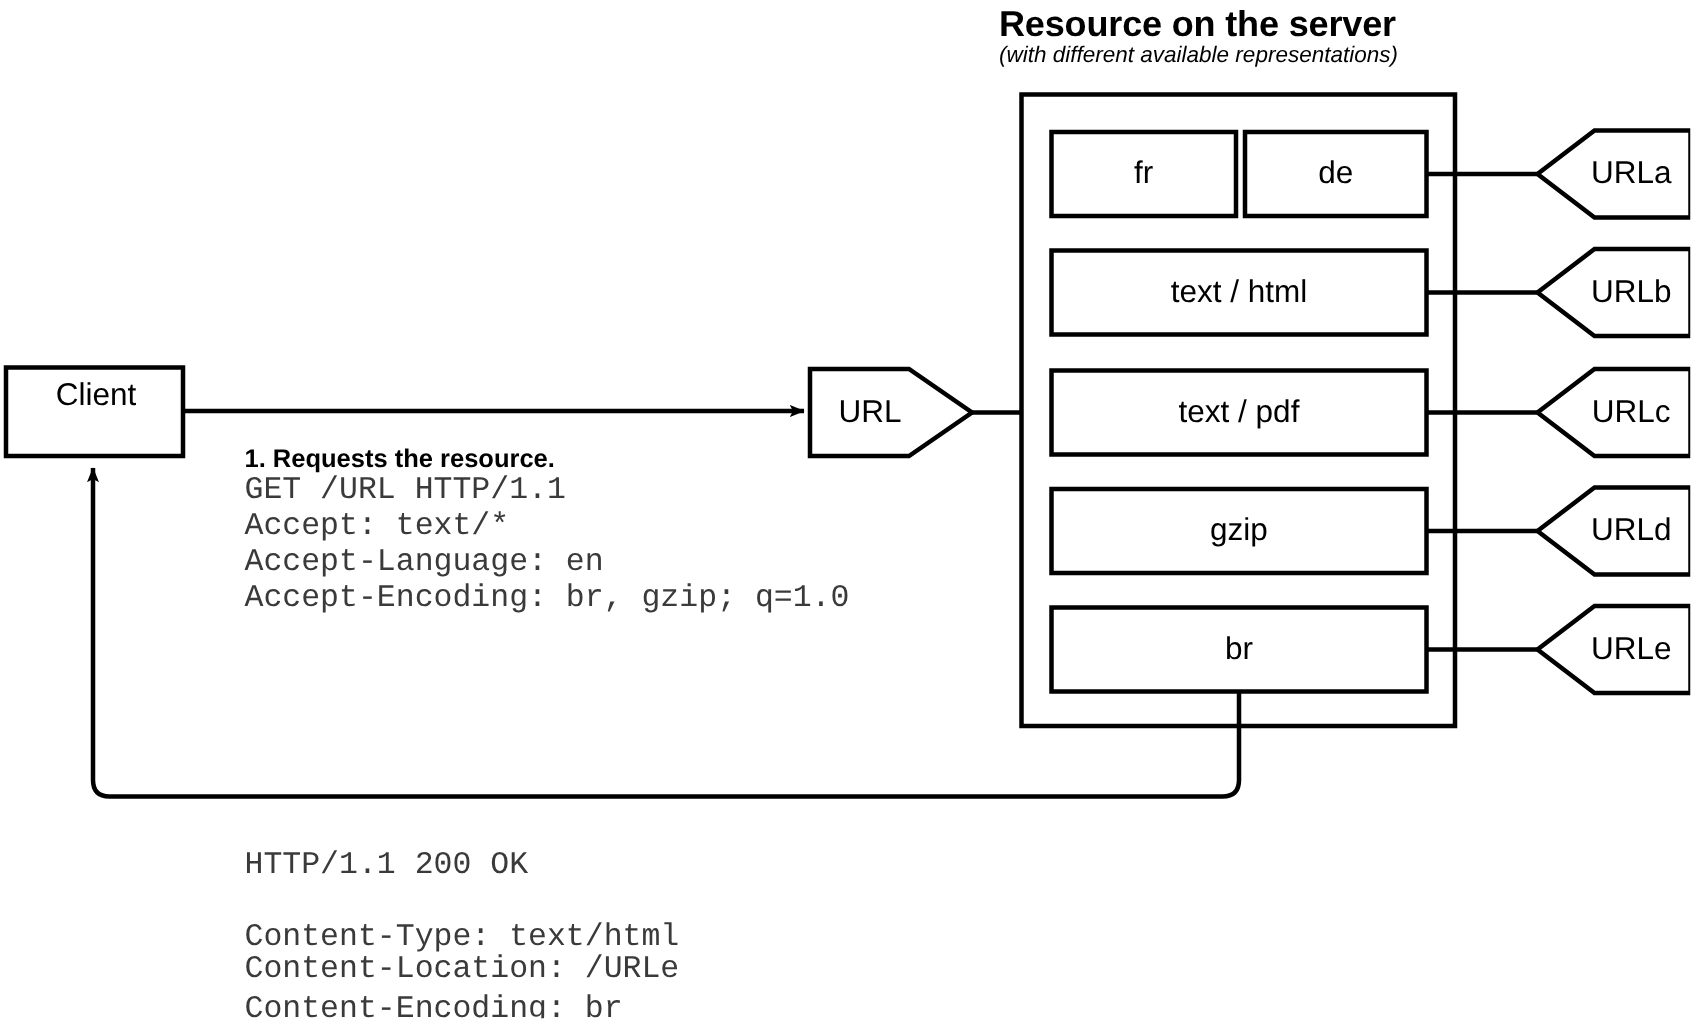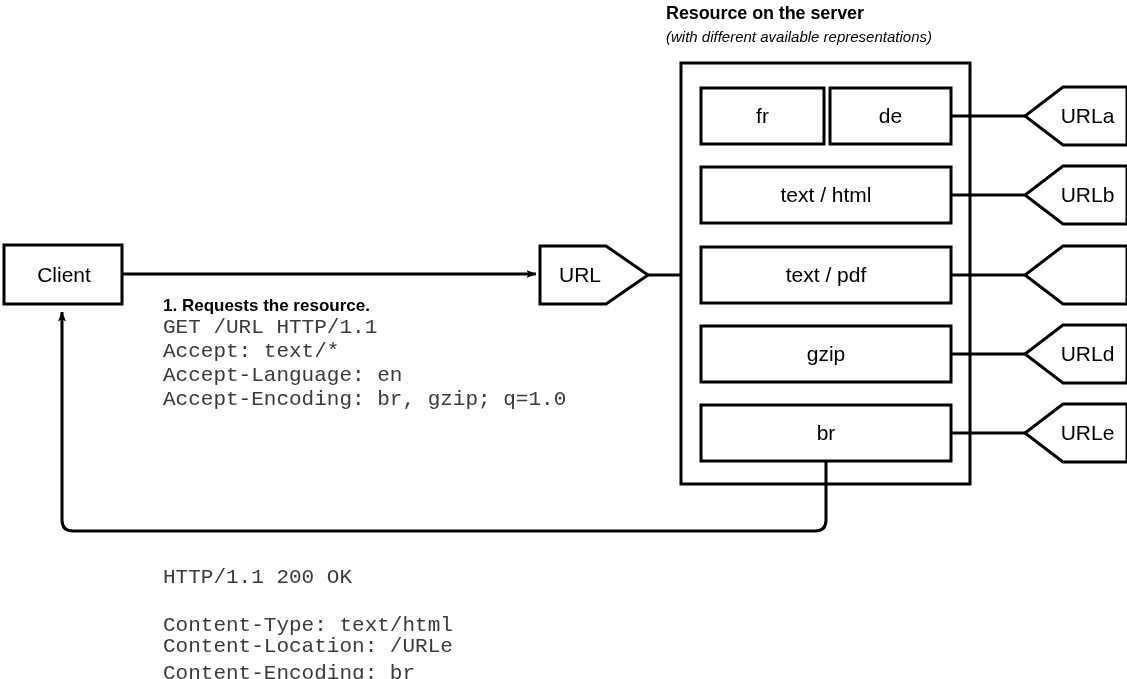--- a/index.html
+++ b/index.html
@@ -33,21 +33,21 @@
   }
   .box-label {
     display: flex;
     align-items: center;
     justify-content: center;
     font-size: 21px;
     font-family: "Liberation Sans", sans-serif;
     color: #000000;
   }
   .hdr-title {
-    font-size: 18px;
+    font-size: 24px;
     font-weight: bold;
     letter-spacing: -0.1px;
   }
   .hdr-sub {
     font-size: 15px;
     font-style: italic;
   }
   .step-title {
     font-size: 17px;
     font-weight: bold;
@@ -100,33 +100,34 @@
     <path d="M1063,246 L1127,246 L1127,304 L1063,304 L1025,275 Z" fill="#ffffff" stroke="#000000" stroke-width="3"></path>
     <path d="M1063,325 L1127,325 L1127,383 L1063,383 L1025,354 Z" fill="#ffffff" stroke="#000000" stroke-width="3"></path>
     <path d="M1063,404 L1127,404 L1127,462 L1063,462 L1025,433 Z" fill="#ffffff" stroke="#000000" stroke-width="3"></path>
 
     <path d="M826,461 L826,520 Q826,531 815,531 L73,531 Q62,531 62,520 L62,312" fill="none" stroke="#000000" stroke-width="3" marker-end="url(#arrowhead)"></path>
   </svg>
 
   <div class="lbl hdr-title" style="left:666px; top:3px;">Resource on the server</div>
   <div class="lbl hdr-sub" style="left:666px; top:28px;">(with different available representations)</div>
 
-  <div class="box-label" style="position:absolute; left:4px; top:245px; width:120px; height:59px;">Client</div>
+  <div class="box-label" style="position:absolute; left:4px; top:234px; width:120px; height:59px;">Client</div>
 
   <div class="box-label" style="position:absolute; left:540px; top:246px; width:80px; height:58px;">URL</div>
 
   <div class="box-label" style="position:absolute; left:701px; top:88px; width:123px; height:56px;">fr</div>
   <div class="box-label" style="position:absolute; left:830px; top:88px; width:121px; height:56px;">de</div>
   <div class="box-label" style="position:absolute; left:701px; top:167px; width:250px; height:56px;">text / html</div>
   <div class="box-label" style="position:absolute; left:701px; top:247px; width:250px; height:56px;">text / pdf</div>
   <div class="box-label" style="position:absolute; left:701px; top:405px; width:250px; height:56px;">br</div>
   <div class="box-label" style="position:absolute; left:701px; top:326px; width:250px; height:56px;">gzip</div>
 
   <div class="box-label" style="position:absolute; left:1048px; top:87px; width:79px; height:58px;">URLa</div>
   <div class="box-label" style="position:absolute; left:1048px; top:166px; width:79px; height:58px;">URLb</div>
+  <div class="box-label" style="position:absolute; left:1048px; top:246px; width:79px; height:58px;">URLc</div>
   <div class="box-label" style="position:absolute; left:1048px; top:325px; width:79px; height:58px;">URLd</div>
   <div class="box-label" style="position:absolute; left:1048px; top:404px; width:79px; height:58px;">URLe</div>
 
   <div class="lbl step-title" style="left:163px; top:296px;">1. Requests the resource.</div>
   <div class="lbl mono-block" style="left:163px; top:316px;">GET /URL HTTP/1.1</div>
   <div class="lbl mono-block" style="left:163px; top:340px;">Accept: text/*</div>
   <div class="lbl mono-block" style="left:163px; top:364px;">Accept-Language: en</div>
   <div class="lbl mono-block" style="left:163px; top:388px;">Accept-Encoding: br, gzip; q=1.0</div>
 
   <div class="lbl mono-block" style="left:163px; top:566px;">HTTP/1.1 200 OK</div>

